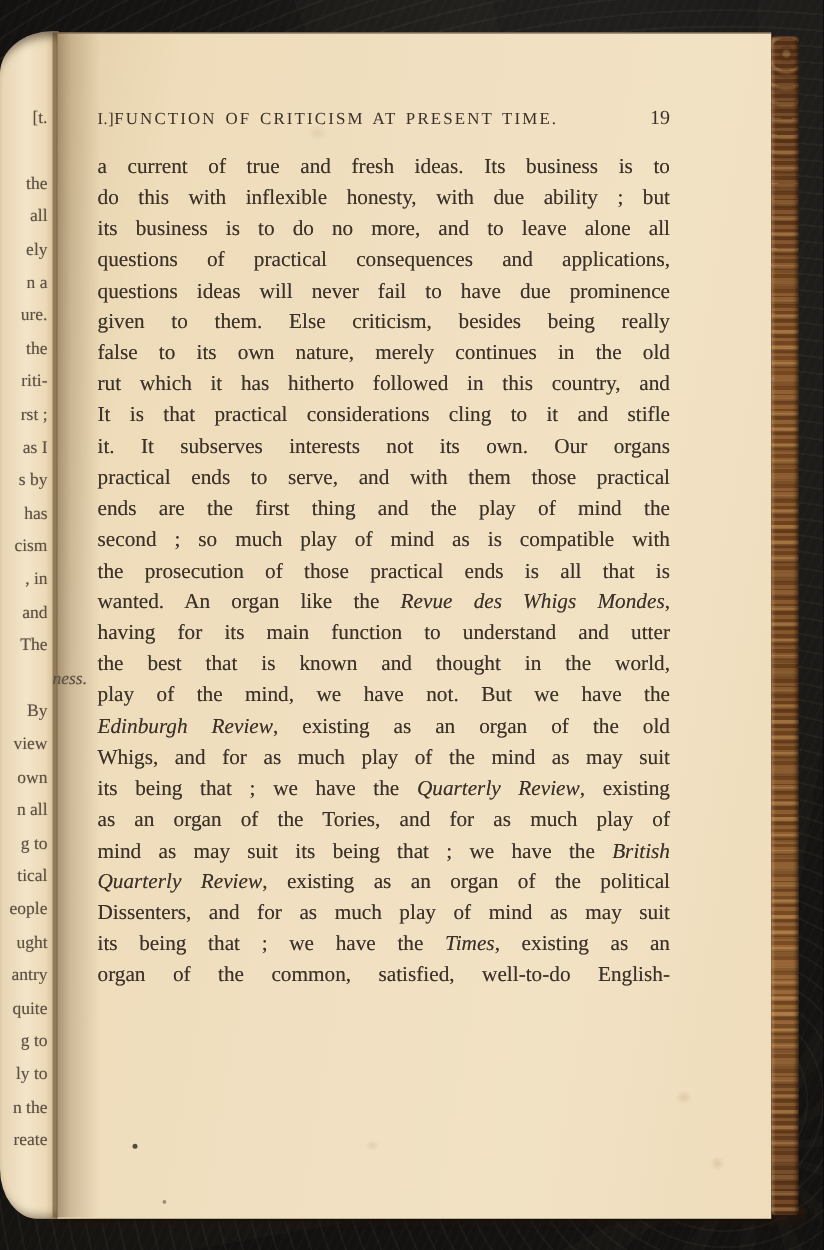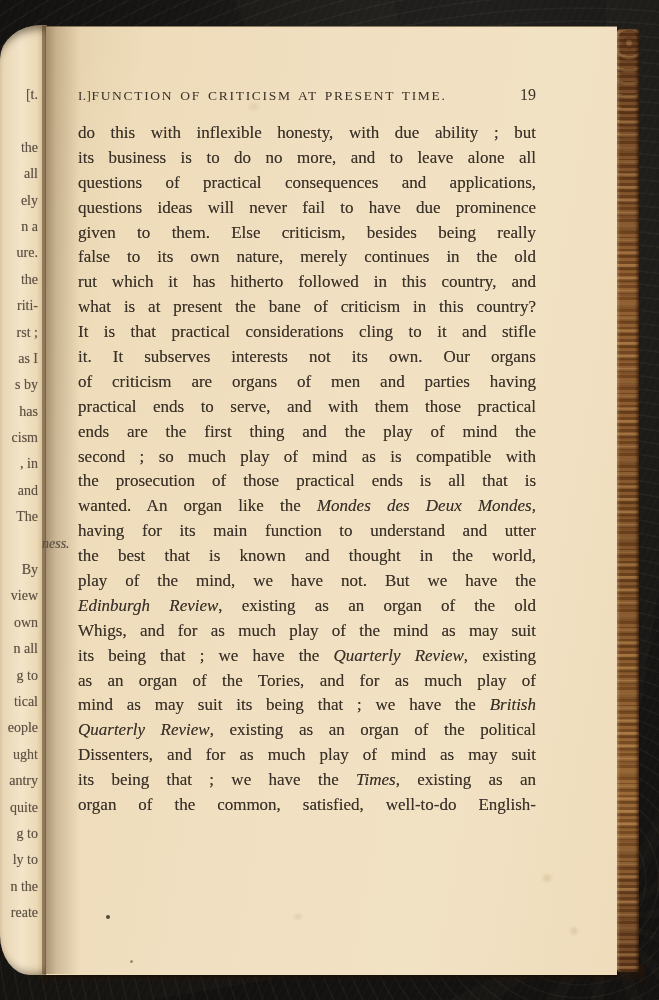--- a/index.html
+++ b/index.html
@@ -144,36 +144,35 @@
       <div class="edge-line">reate</div>
     </div>
 
   <div class="page-header">
     <span class="chapter-marker">I.]</span>
     <span class="running-title">FUNCTION OF CRITICISM AT PRESENT TIME.</span>
     <span class="page-number">19</span>
   </div>
 
   <div class="body-text">
+      <div class="body-line"><span>a current of true and fresh ideas.  Its business is to</span></div>
       <div class="body-line"><span>do this with inflexible honesty, with due ability ; but</span></div>
       <div class="body-line"><span>its business is to do no more, and to leave alone all</span></div>
       <div class="body-line"><span>questions of practical consequences and applications,</span></div>
       <div class="body-line"><span>questions ideas will never fail to have due prominence</span></div>
       <div class="body-line"><span>given to them.  Else criticism, besides being really</span></div>
       <div class="body-line"><span>false to its own nature, merely continues in the old</span></div>
       <div class="body-line"><span>rut which it has hitherto followed in this country, and</span></div>
-      <div class="body-line"><span>what is at present the bane of criticism in this country?</span></div>
       <div class="body-line"><span>It is that practical considerations cling to it and stifle</span></div>
       <div class="body-line"><span>it.  It subserves interests not its own.  Our organs</span></div>
-      <div class="body-line"><span>of criticism are organs of men and parties having</span></div>
       <div class="body-line"><span>practical ends to serve, and with them those practical</span></div>
       <div class="body-line"><span>ends are the first thing and the play of mind the</span></div>
       <div class="body-line"><span>second ; so much play of mind as is compatible with</span></div>
       <div class="body-line"><span>the prosecution of those practical ends is all that is</span></div>
-      <div class="body-line"><span>wanted.  An organ like the </span><span class="it">Mondes des Deux Mondes</span><span>,</span></div>
+      <div class="body-line"><span>wanted.  An organ like the </span><span class="it">Revue des Whigs Mondes</span><span>,</span></div>
       <div class="body-line"><span>having for its main function to understand and utter</span></div>
       <div class="body-line"><span>the best that is known and thought in the world,</span></div>
       <div class="body-line"><span>play of the mind, we have not.  But we have the</span></div>
       <div class="body-line"><span class="it">Edinburgh Review</span><span>, existing as an organ of the old</span></div>
       <div class="body-line"><span>Whigs, and for as much play of the mind as may suit</span></div>
       <div class="body-line"><span>its being that ; we have the </span><span class="it">Quarterly Review</span><span>, existing</span></div>
       <div class="body-line"><span>as an organ of the Tories, and for as much play of</span></div>
       <div class="body-line"><span>mind as may suit its being that ; we have the </span><span class="it">British</span></div>
       <div class="body-line"><span class="it">Quarterly Review</span><span>, existing as an organ of the political</span></div>
       <div class="body-line"><span>Dissenters, and for as much play of mind as may suit</span></div>

